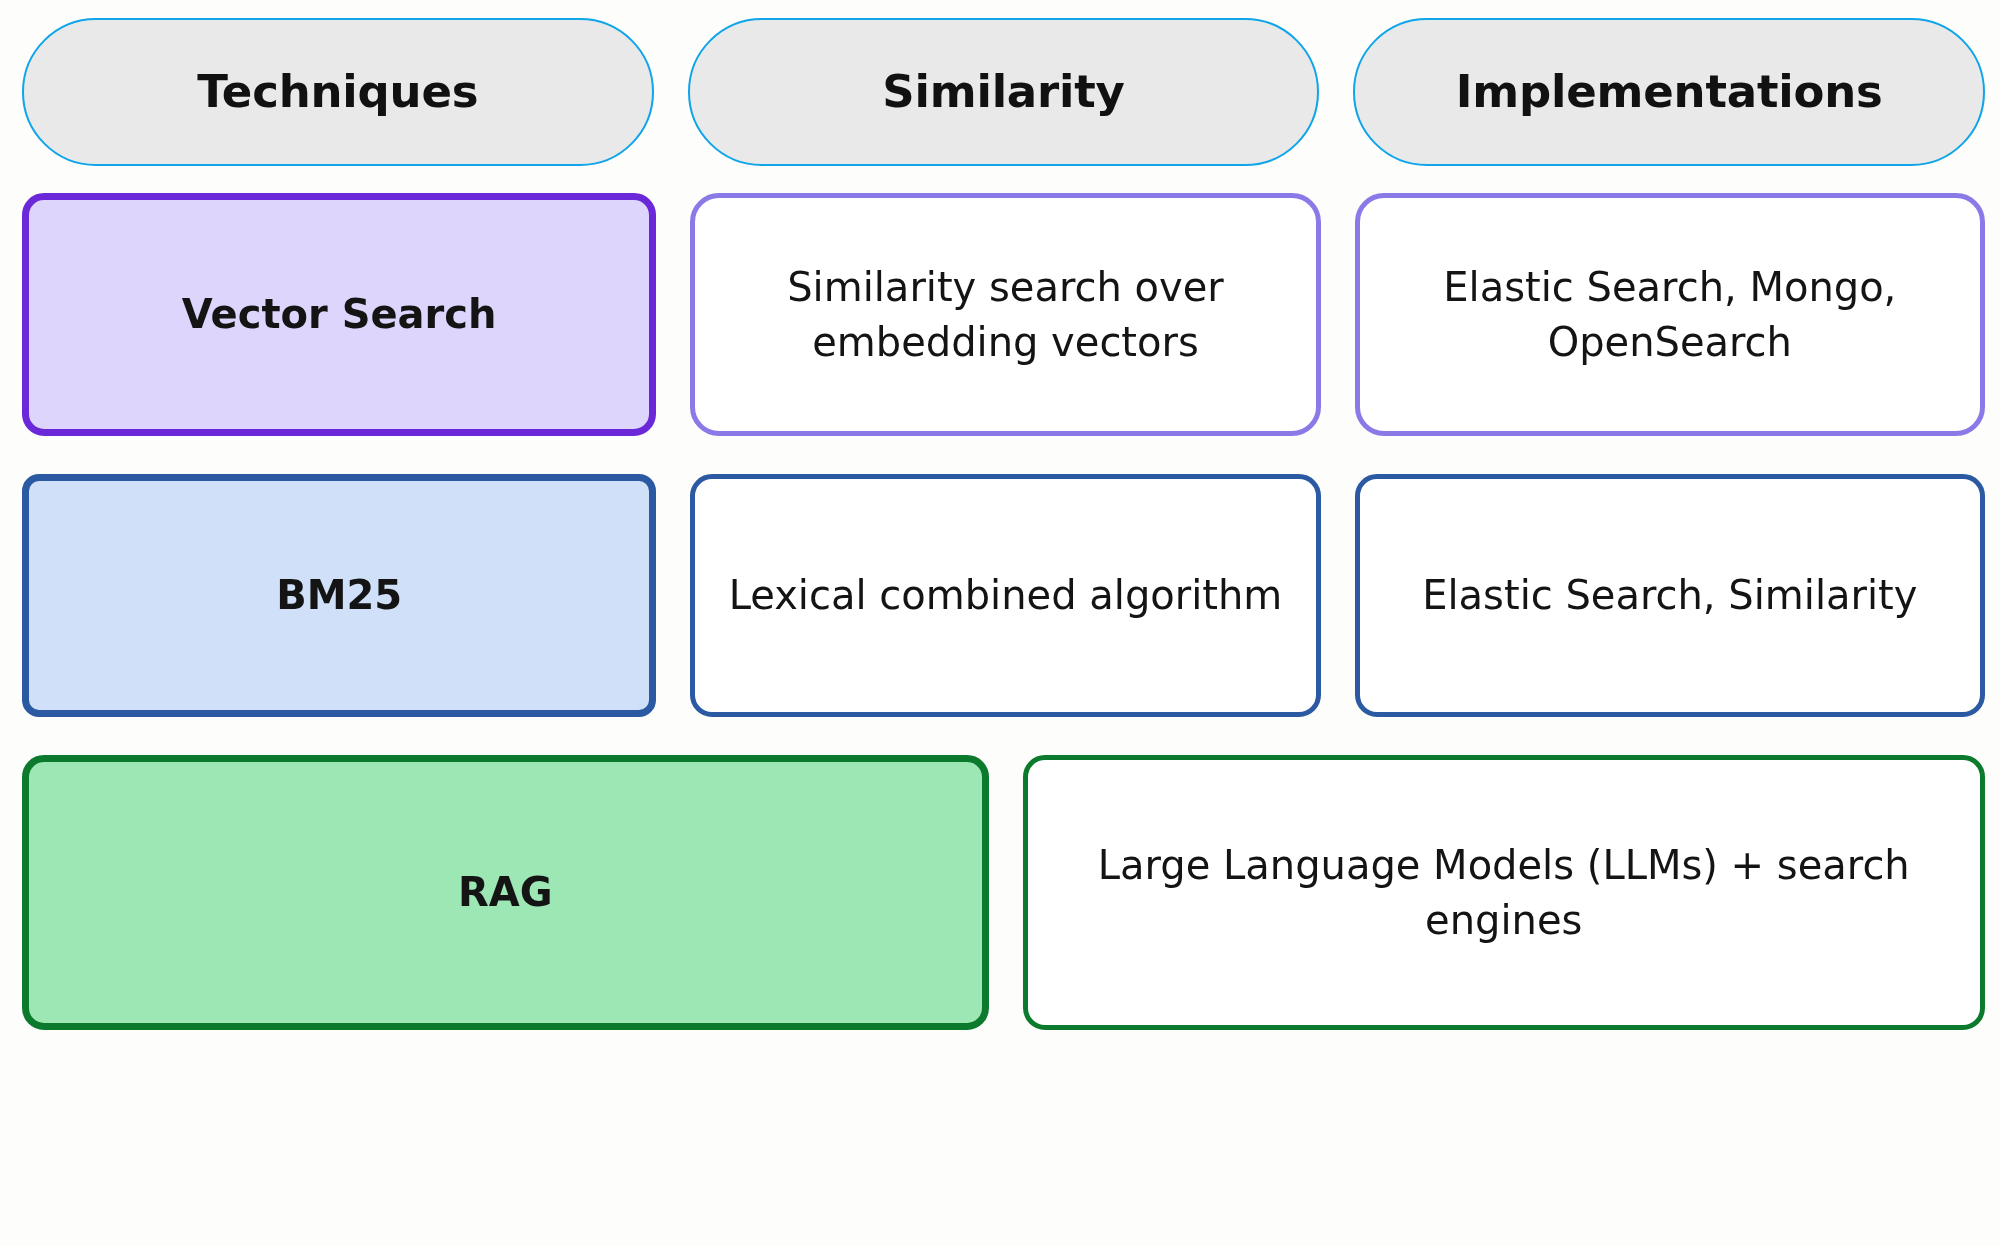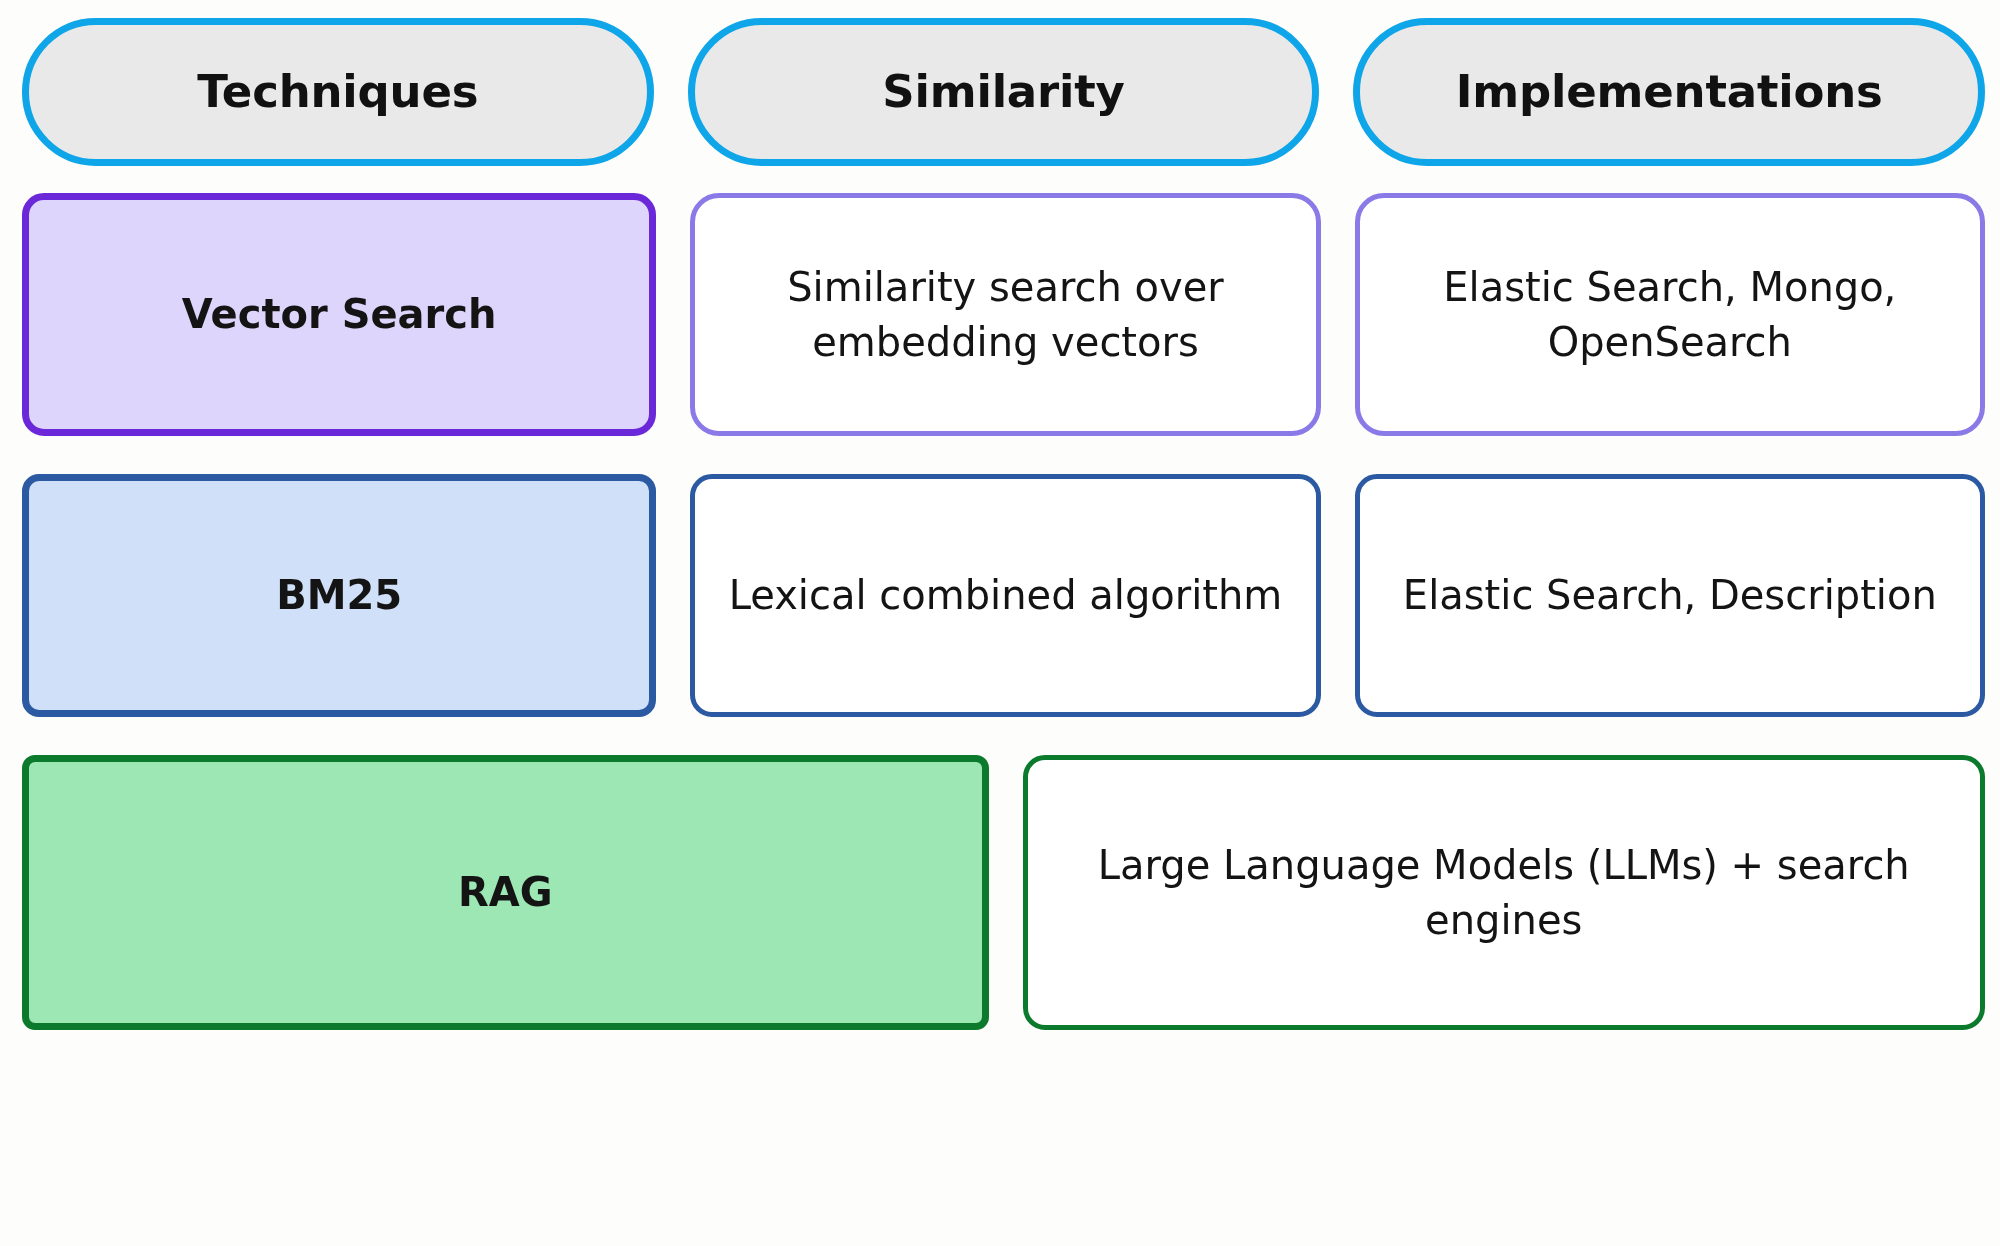--- a/index.html
+++ b/index.html
@@ -28,21 +28,21 @@
   .header-row {
     display: flex;
     gap: 34px;
     height: 148px;
     flex: 0 0 auto;
     margin-bottom: 27px;
   }
   .header-cell {
     flex: 1 1 0;
     background: #e9e9e9;
-    border: 7px solid #0ea5e9;
+    border: 2px solid #0ea5e9;
     border-radius: 80px;
     display: flex;
     align-items: center;
     justify-content: center;
     box-sizing: border-box;
   }
   .header-cell .cell-text {
     font-size: 45px;
     font-weight: bold;
     color: #111111;
@@ -110,21 +110,20 @@
     border-color: #2b5aa3;
     border-radius: 17px;
   }
   .row-bm25 .cell.detail {
     border-color: #2b5aa3;
   }
 
   .row-rag .cell.technique {
     background: #9ce7b3;
     border-color: #0b7a2c;
-    border-radius: 13px;
   }
   .row-rag .cell.detail {
     border-color: #0b7a2c;
   }
 
   
   .row-vector { flex: 0 0 243px; }
   .row-bm25   { flex: 0 0 243px; }
   .row-rag    { flex: 0 0 275px; }
 </style>
@@ -158,21 +157,21 @@
   </div>
 
   <div class="data-row row-bm25">
     <div class="cell technique">
       <span class="cell-text">BM25</span>
     </div>
     <div class="cell detail">
       <span class="cell-text">Lexical combined algorithm</span>
     </div>
     <div class="cell detail">
-      <span class="cell-text">Elastic Search, Description</span>
+      <span class="cell-text">Elastic Search, Similarity</span>
     </div>
   </div>
 
   <div class="data-row row-rag">
     <div class="cell technique">
       <span class="cell-text">RAG</span>
     </div>
     <div class="cell detail">
       <span class="cell-text">Large Language Models (LLMs) + search engines</span>
     </div>

